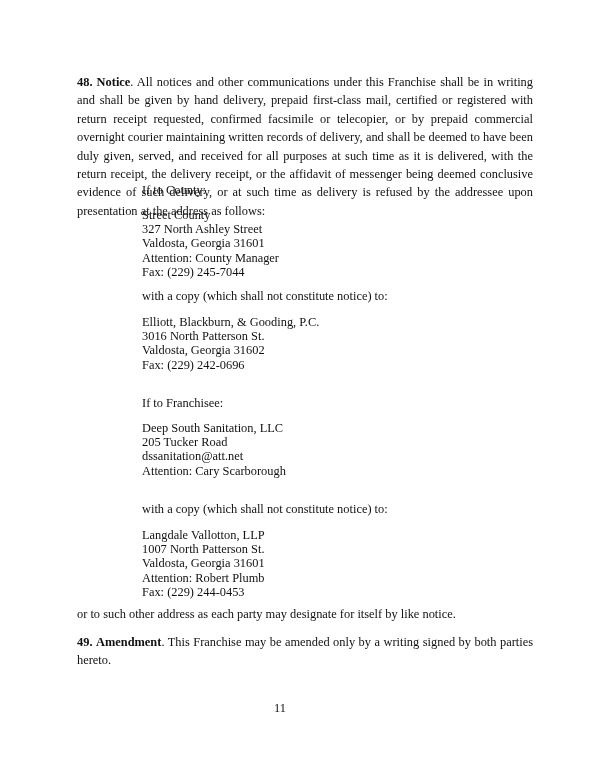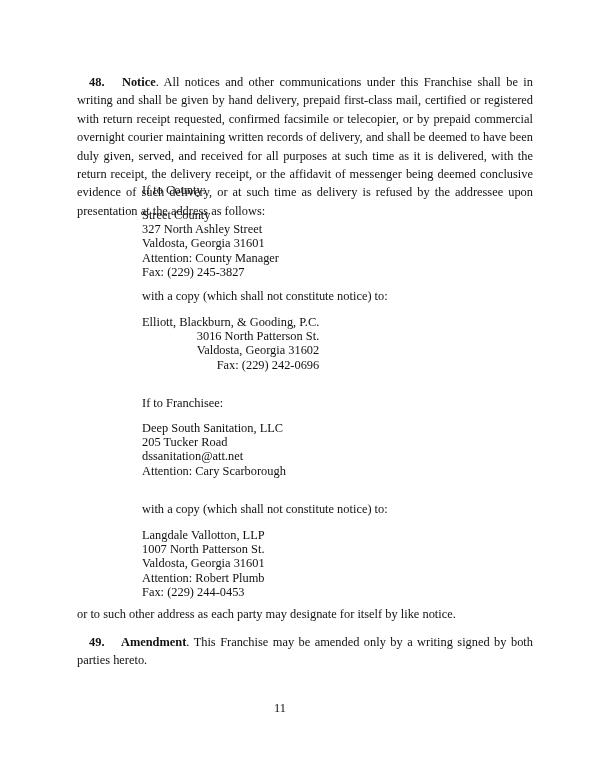--- a/index.html
+++ b/index.html
@@ -19,21 +19,20 @@
     .para {
       position: absolute;
       left: 77px;
       width: 456px;
       line-height: 18.4px;
       text-align: justify;
       margin: 0;
     }
     .para b {
       font-weight: bold;
-      margin-left: 12px;
     }
     .block {
       position: absolute;
       left: 142px;
       line-height: 14.2px;
       white-space: nowrap;
     }
     .line {
       display: block;
     }
@@ -56,28 +55,28 @@
 
 <div class="block" style="top:183px;">
   <span class="line">If to County:</span>
 </div>
 
 <div class="block" style="top:208px;">
   <span class="line">Street County</span>
   <span class="line">327 North Ashley Street</span>
   <span class="line">Valdosta, Georgia 31601</span>
   <span class="line">Attention: County Manager</span>
-  <span class="line">Fax: (229) 245-3827</span>
+  <span class="line">Fax: (229) 245-7044</span>
 </div>
 
 <div class="block" style="top:289px;">
   <span class="line">with a copy (which shall not constitute notice) to:</span>
 </div>
 
-<div class="block" style="top:315px;text-align:right;">
+<div class="block" style="top:315px;">
   <span class="line">Elliott, Blackburn, &amp; Gooding, P.C.</span>
   <span class="line">3016 North Patterson St.</span>
   <span class="line">Valdosta, Georgia 31602</span>
   <span class="line">Fax: (229) 242-0696</span>
 </div>
 
 <div class="block" style="top:396px;">
   <span class="line">If to Franchisee:</span>
 </div>
 

